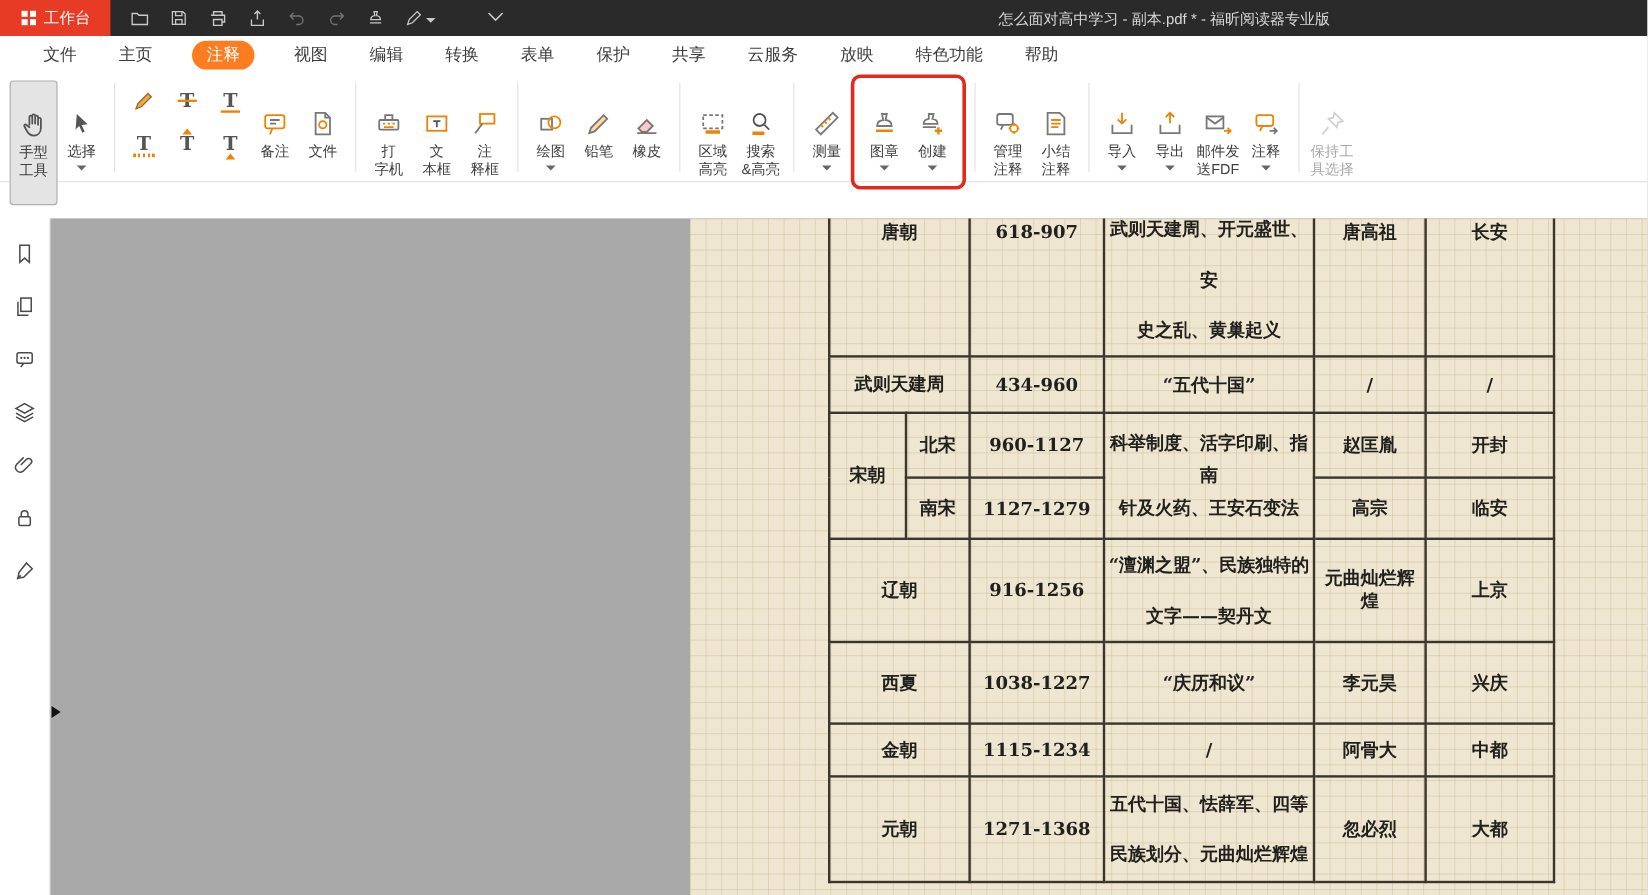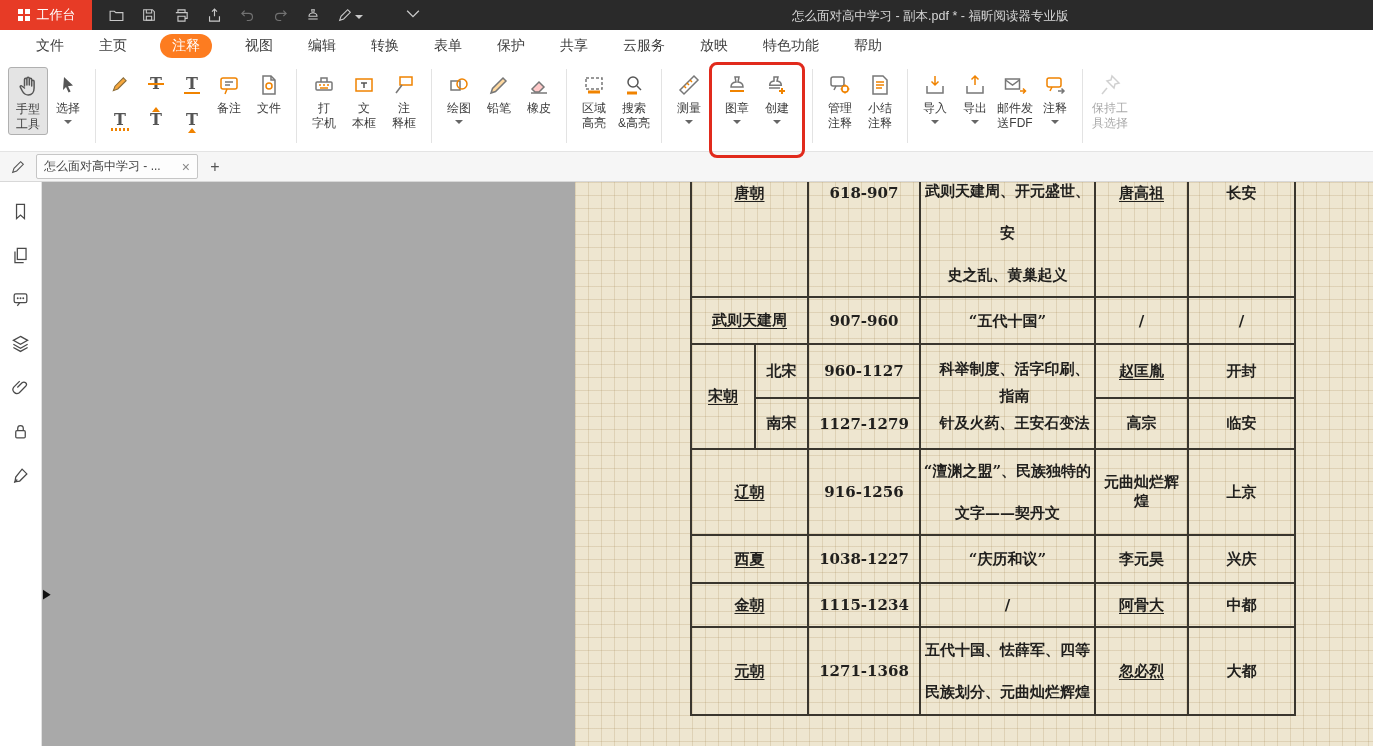--- a/index.html
+++ b/index.html
@@ -6,30 +6,30 @@
   html,body { width:1373px; height:746px; overflow:hidden; font-family:"Liberation Sans","DejaVu Sans",sans-serif; }
   .app { position:relative; width:1373px; height:746px; background:#fff; overflow:hidden; }
   svg { display:block; }
 
   
   .titlebar { position:absolute; top:0; left:0; right:0; height:30px; background:#2a2a2a; display:flex; align-items:center; }
   .workbench { width:92px; height:30px; background:#e73b26; color:#fff; font-size:13px; display:flex; align-items:center; justify-content:center; gap:6px; cursor:pointer; }
   .qat { display:flex; align-items:center; gap:16px; margin-left:16px; color:#c9c9c9; }
   .qat .qbtn { display:flex; align-items:center; gap:2px; }
   .dim { opacity:.45; }
-  .title-text { position:absolute; left:792px; top:8px; font-size:12.5px; color:#d8d8d8; white-space:nowrap; }
+  .title-text { position:absolute; left:832px; top:8px; font-size:12.5px; color:#d8d8d8; white-space:nowrap; }
 
   
   .menubar { position:absolute; top:30px; left:0; right:0; height:32px; background:#fff; display:flex; align-items:center; gap:31px; padding-left:34px; }
   .menu-tab { font-size:14px; color:#3c3c3c; white-space:nowrap; cursor:pointer; padding:3px 2px; }
   .menu-tab.active { background:#fd7c20; color:#fff; border-radius:12px; padding:3px 12px; }
 
   
   .ribbon { position:absolute; top:62px; left:0; right:0; height:90px; background:#fff; border-bottom:1px solid #e4e4e4; display:flex; align-items:flex-start; padding:5px 0 0 8px; }
-  .rbtn { display:flex; flex-direction:column; align-items:center; min-width:40px; padding:2px 2px; cursor:pointer; }
+  .rbtn { display:flex; flex-direction:column; align-items:center; min-width:40px; padding:20px 2px; cursor:pointer; }
   .rbtn .ic { height:32px; display:flex; align-items:center; justify-content:center; }
   .lbl { font-size:12px; line-height:15px; color:#3d3d3d; text-align:center; white-space:nowrap; }
   .caret { width:0; height:0; border-left:4px solid transparent; border-right:4px solid transparent; border-top:4px solid #666; margin-top:4px; }
   .selected { background:#e4e4e4; border:1px solid #b0b0b0; border-radius:3px; }
   .sep { width:1px; align-self:stretch; background:#e3e3e3; margin:2px 7px 8px 7px; }
   .mk-grid { display:grid; grid-template-columns:repeat(3,26px); grid-auto-rows:28px; gap:8px 10px; margin:4px 4px 0 4px; }
   .mkbtn { width:26px; height:26px; display:flex; align-items:center; justify-content:center; position:relative; cursor:pointer; }
   .mkT { font-family:"DejaVu Serif",serif; font-weight:bold; font-size:16px; color:#555; line-height:1; }
   .mk-strike::after { content:""; position:absolute; left:5px; right:5px; top:12px; border-top:2px solid #f08300; }
   .mk-under::after { content:""; position:absolute; left:5px; right:5px; bottom:3px; border-top:2px solid #f08300; }
@@ -55,24 +55,24 @@
   
   .content { position:absolute; top:182px; left:42px; right:0; bottom:0; background:#a9a9a9; overflow:hidden; }
   .pdf-page { position:absolute; left:533px; top:0; width:830px; height:100%;
     background-color:#eee6d0;
     background-image:linear-gradient(rgba(165,140,90,.22) 1px, transparent 1px),
                      linear-gradient(90deg, rgba(165,140,90,.22) 1px, transparent 1px);
     background-size:13px 13px; }
   .dyn-table { position:absolute; left:115px; top:-24px; border-collapse:collapse; table-layout:fixed; width:604px; }
   .dyn-table td { border:2px solid #3a362e; text-align:center; vertical-align:middle;
     font-family:"DejaVu Serif","Liberation Serif",serif; font-weight:bold; font-size:15px; color:#21201e; padding:0 2px; }
-  .link { color:#1d1cd8; text-decoration:underline; text-underline-offset:3px; }
+  .link { color:#1d1cd8; text-underline-offset:3px; }
   .period { color:#d3261a; }
   .desc div { line-height:42px; }
-  td.song-desc div { line-height:27px;margin-left:14px; }
+  td.song-desc div { line-height:27px; }
   tr.r1 td { vertical-align:top; padding-top:24px; }
   tr.r1 td.desc { padding-top:10px; }
   .panel-handle { position:absolute; left:43px; top:588px; color:#111; font-size:10px; transform:scaleY(1.3); cursor:pointer; }
 </style>
 </head>
 <body>
 
 <div class="app">
 
   <div class="titlebar">
@@ -435,32 +435,20 @@
           <svg width="24" height="24" viewBox="0 0 24 24" fill="none" stroke="#999" stroke-width="1.5">
             <path d="M14 3l7 7-4 1-1 4-7-7 4-1z"></path>
             <path d="M9 15l-5 6"></path>
           </svg>
         </span>
       <span class="lbl">保持工</span>
       <span class="lbl">具选择</span>
     </div>
   </div>
 
-  <div class="tabbar">
-    <span class="pencil-box">
-        <svg width="16" height="16" viewBox="0 0 24 24" fill="none" stroke="#555" stroke-width="1.6">
-          <path d="m4 20 2-6L16 4l4 4L10 18l-6 2z"></path>
-        </svg>
-      </span>
-    <div class="doc-tab">
-      <span class="tab-label">怎么面对高中学习 - ...</span>
-      <span class="tab-close">×</span>
-    </div>
-    <span class="new-tab">+</span>
-  </div>
 
   <div class="sidebar">
     <span class="sb-icon">
         <svg width="19" height="19" viewBox="0 0 24 24" fill="none" stroke="#4a4a4a" stroke-width="1.6">
           <path d="M7 3h10v18l-5-4.5L7 21z"></path>
         </svg>
       </span>
     <span class="sb-icon">
         <svg width="19" height="19" viewBox="0 0 24 24" fill="none" stroke="#4a4a4a" stroke-width="1.6">
           <rect x="8" y="3" width="11" height="14"></rect>
@@ -517,21 +505,21 @@
           <td class="period">618-907</td>
           <td class="desc">
                 <div>武则天建周、开元盛世、安</div>
                 <div>史之乱、黄巢起义</div>
               </td>
           <td class="link">唐高祖</td>
           <td>长安</td>
         </tr>
         <tr style="height:47px">
           <td colspan="2" class="link">武则天建周</td>
-          <td class="period">907-960</td>
+          <td class="period">434-960</td>
           <td class="desc">
                 <div>“五代十国”</div>
               </td>
           <td>/</td>
           <td>/</td>
         </tr>
         <tr style="height:54px">
           <td rowspan="2" class="link">宋朝</td>
           <td>北宋</td>
           <td class="period">960-1127</td>
@@ -551,21 +539,21 @@
         <tr style="height:83px">
           <td colspan="2" class="link">辽朝</td>
           <td class="period">916-1256</td>
           <td class="desc">
                 <div>“澶渊之盟”、民族独特的</div>
                 <div>文字——契丹文</div>
               </td>
           <td>元曲灿烂辉煌</td>
           <td>上京</td>
         </tr>
-        <tr style="height:48px">
+        <tr style="height:68px">
           <td colspan="2" class="link">西夏</td>
           <td class="period">1038-1227</td>
           <td class="desc">
                 <div>“庆历和议”</div>
               </td>
           <td>李元昊</td>
           <td>兴庆</td>
         </tr>
         <tr style="height:34px">
           <td colspan="2" class="link">金朝</td>

